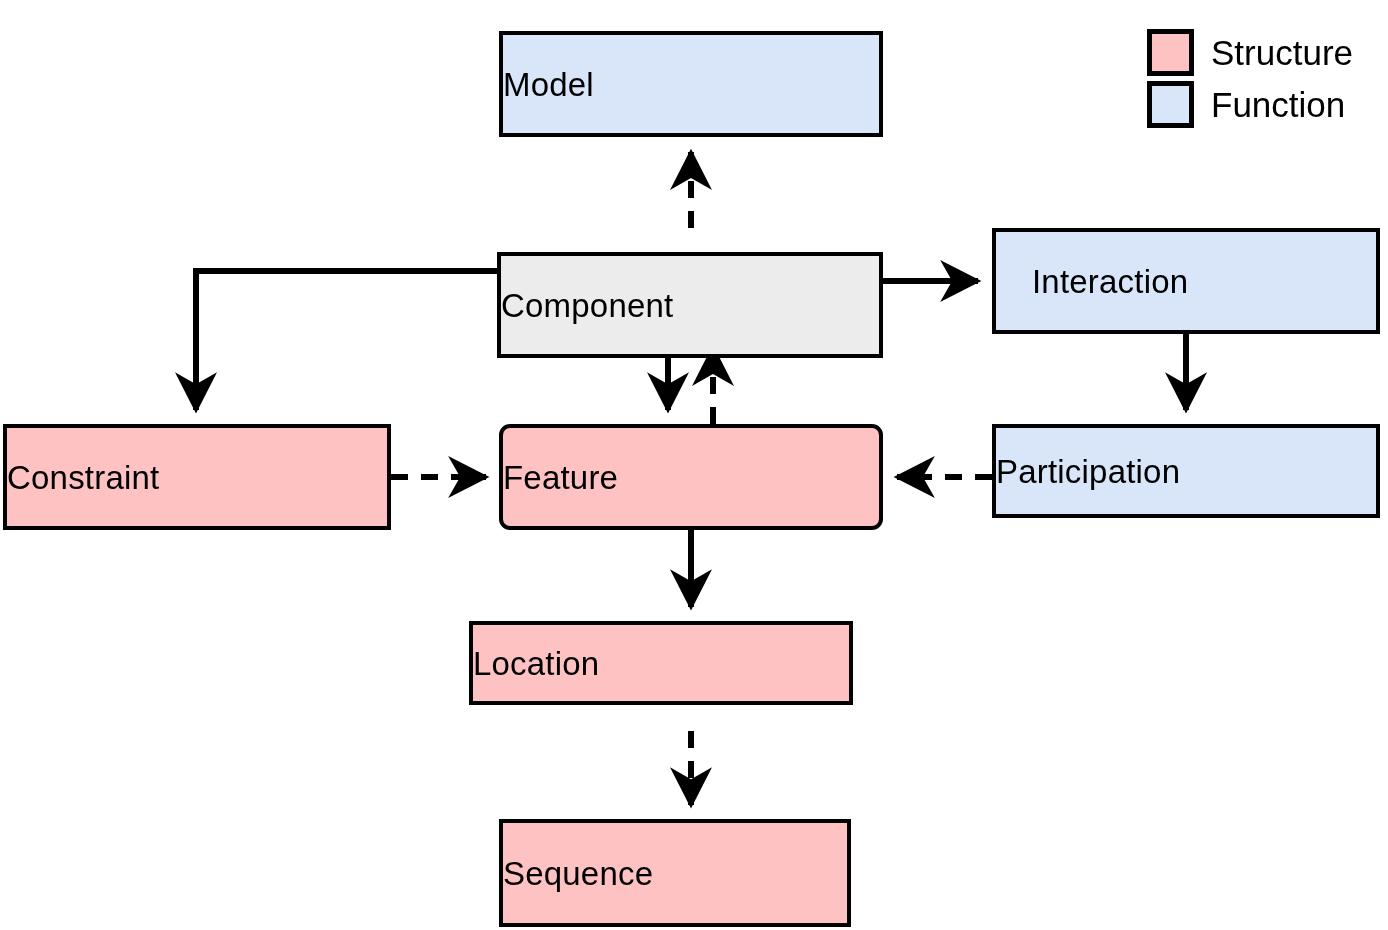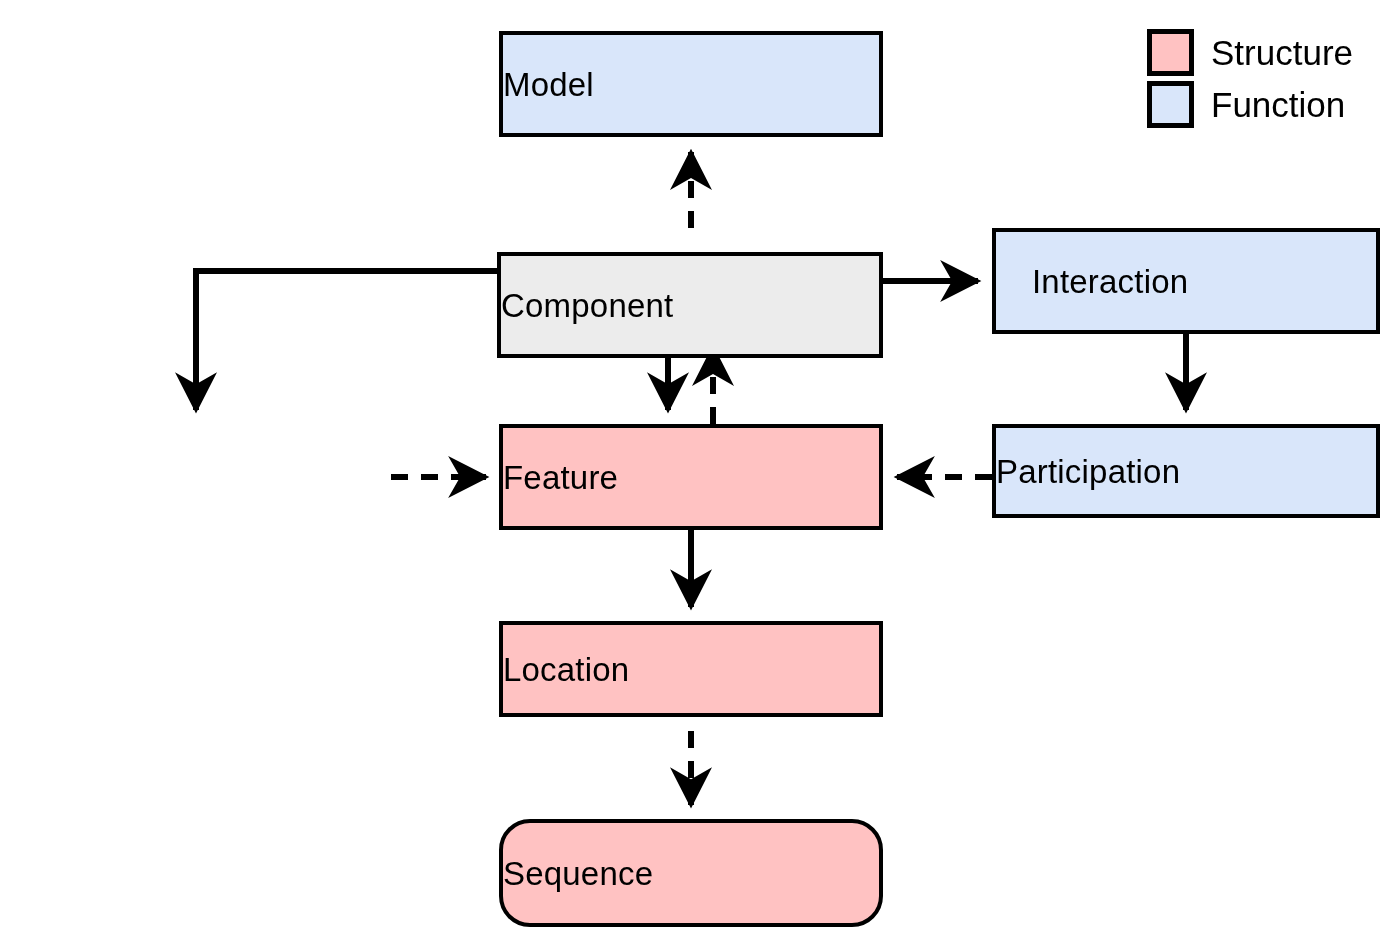--- a/index.html
+++ b/index.html
@@ -129,34 +129,37 @@
   </div>
 
   <div class="node" style="left:497px; top:228px; width:386px; height:106px; background:#ececec;margin-top:24px;">
     <span class="node-label">Component</span>
   </div>
 
   <div class="node" style="left:992px; top:228px; width:388px; height:106px; background:#d9e6fa;padding-left:36px;">
     <span class="node-label">Interaction</span>
   </div>
 
+  <div class="node" style="left:3px; top:424px; width:388px; height:106px; background:#ffc2c2;">
+    <span class="node-label">Constraint</span>
+  </div>
 
-  <div class="node" style="left:499px; top:424px; width:384px; height:106px; background:#ffc2c2;">
+  <div class="node" style="left:499px; top:424px; width:384px; height:106px; background:#ffc2c2;border-radius:11px;">
     <span class="node-label">Feature</span>
   </div>
 
   <div class="node" style="left:992px; top:424px; width:388px; height:94px; background:#d9e6fa;">
     <span class="node-label">Participation</span>
   </div>
 
-  <div class="node" style="left:499px; top:621px; width:384px; height:96px; background:#ffc2c2;">
+  <div class="node" style="left:469px; top:621px; width:384px; height:84px; background:#ffc2c2;">
     <span class="node-label">Location</span>
   </div>
 
-  <div class="node" style="left:499px; top:819px; width:384px; height:108px; background:#ffc2c2;border-radius:31px;">
+  <div class="node" style="left:499px; top:819px; width:352px; height:108px; background:#ffc2c2;">
     <span class="node-label">Sequence</span>
   </div>
 
   <div id="legend">
     <div class="legend-row">
       <span class="legend-swatch" style="background:#ffc2c2;"></span>
       <span class="legend-text">Structure</span>
     </div>
     <div class="legend-row">
       <span class="legend-swatch" style="background:#d9e6fa;"></span>

